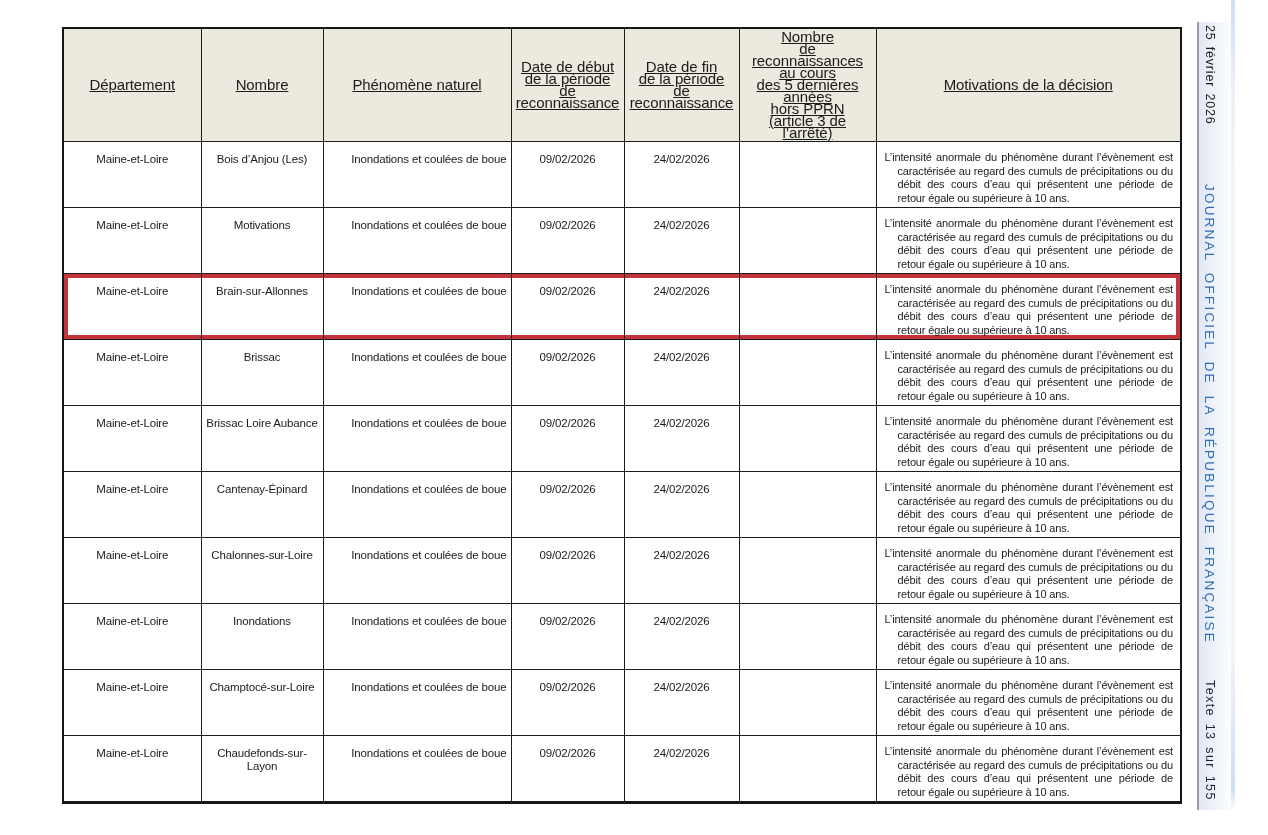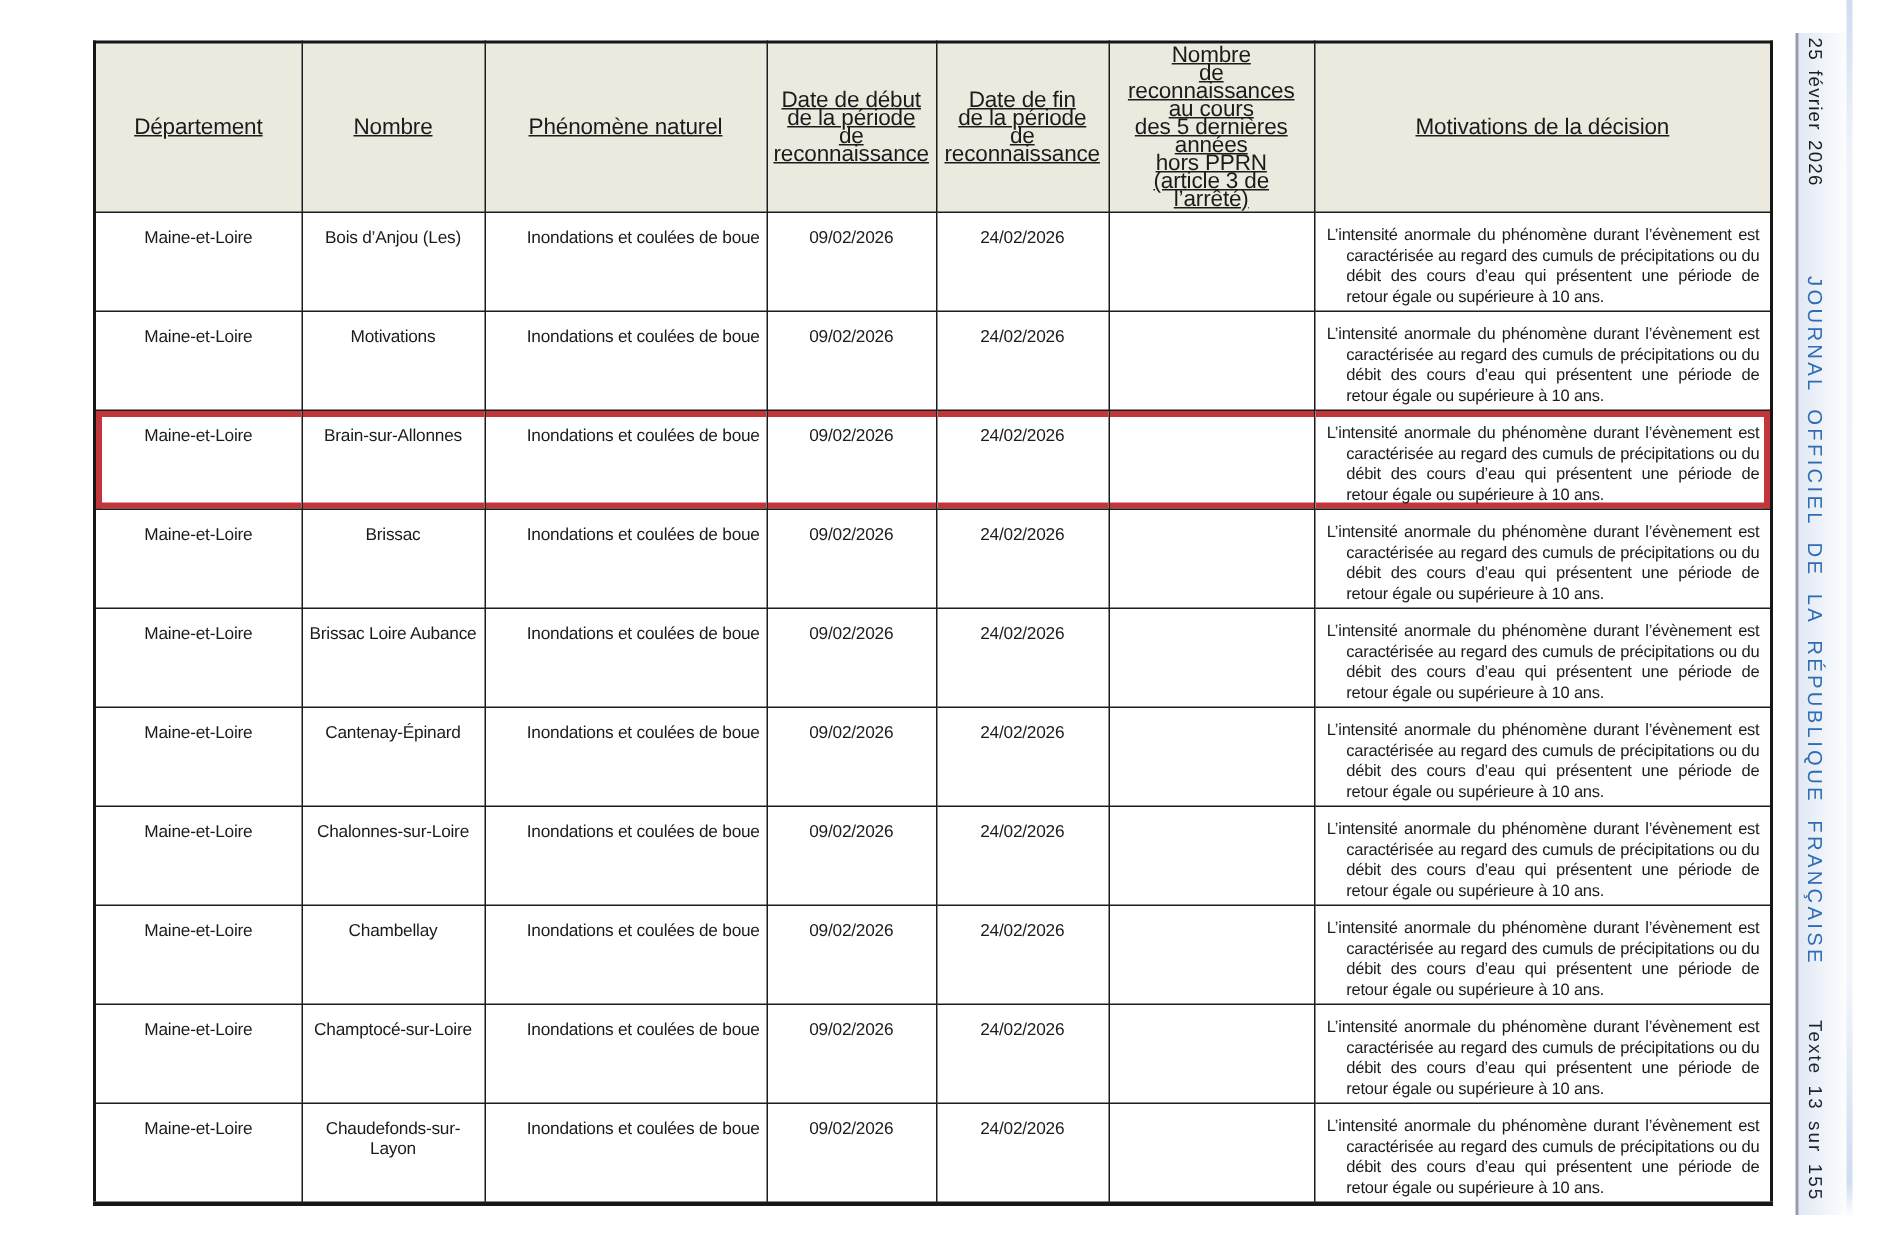--- a/index.html
+++ b/index.html
@@ -215,21 +215,21 @@
       <td class="cell-departement">Maine-et-Loire</td>
       <td class="cell-commune">Chalonnes-sur-Loire</td>
       <td class="cell-phenomene">Inondations et coulées de boue</td>
       <td class="cell-date-debut">09/02/2026</td>
       <td class="cell-date-fin">24/02/2026</td>
       <td class="cell-nombre"></td>
       <td class="cell-motivation">L’intensité anormale du phénomène durant l’évènement est caractérisée au regard des cumuls de précipitations ou du débit des cours d’eau qui présentent une période de retour égale ou supérieure à 10 ans.</td>
     </tr>
           <tr>
       <td class="cell-departement">Maine-et-Loire</td>
-      <td class="cell-commune">Chambellay</td>
+      <td class="cell-commune">Inondations</td>
       <td class="cell-phenomene">Inondations et coulées de boue</td>
       <td class="cell-date-debut">09/02/2026</td>
       <td class="cell-date-fin">24/02/2026</td>
       <td class="cell-nombre"></td>
       <td class="cell-motivation">L’intensité anormale du phénomène durant l’évènement est caractérisée au regard des cumuls de précipitations ou du débit des cours d’eau qui présentent une période de retour égale ou supérieure à 10 ans.</td>
     </tr>
           <tr>
       <td class="cell-departement">Maine-et-Loire</td>
       <td class="cell-commune">Champtocé-sur-Loire</td>
       <td class="cell-phenomene">Inondations et coulées de boue</td>

